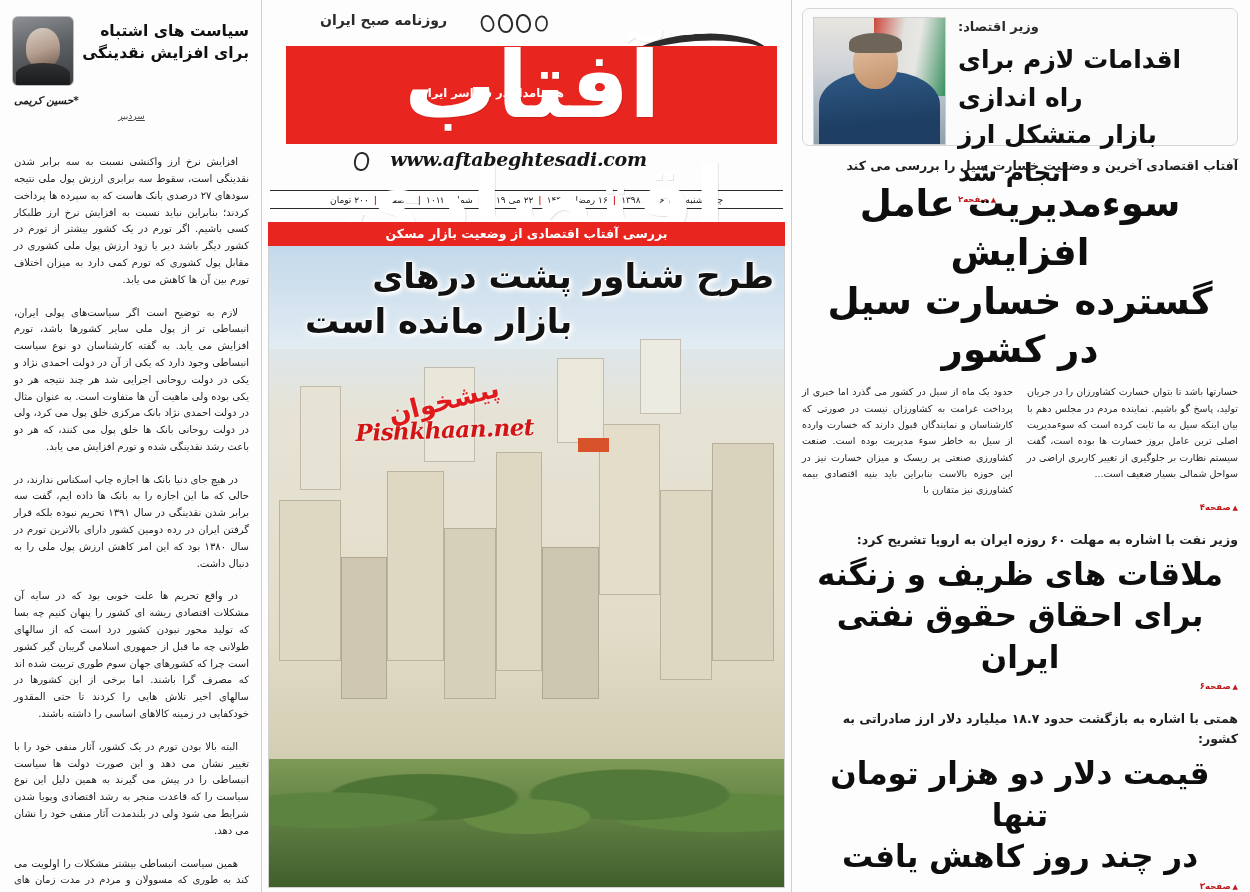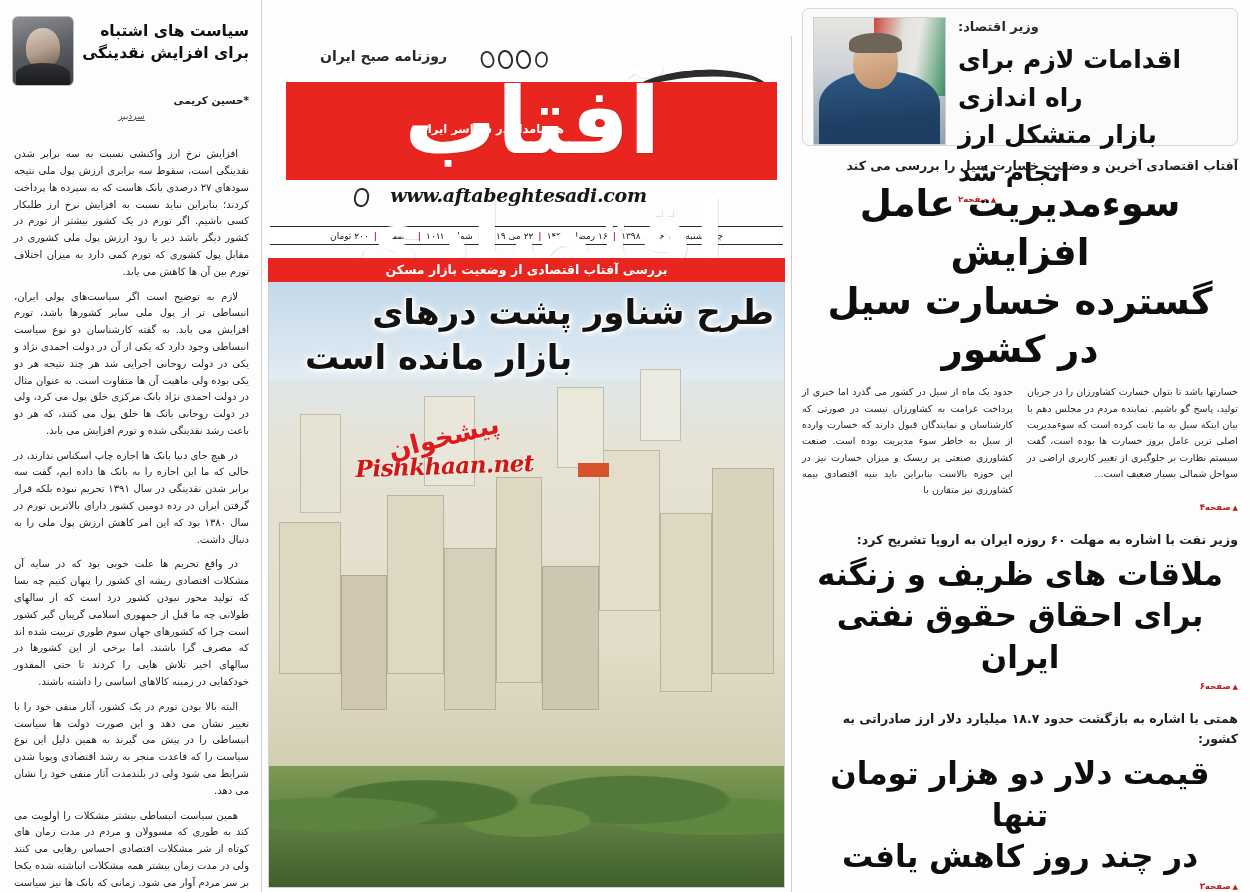--- a/index.html
+++ b/index.html
@@ -49,41 +49,40 @@
     border-radius:48% 48% 44% 44%;
     background: linear-gradient(160deg,#d9cfc6 0%,#b49d8d 55%,#6d5a4e 100%);
   }
   .ed-avatar::after {
     content:""; position:absolute; left:50%; bottom:0;
     width:54px; height:22px; transform:translateX(-50%);
     border-radius:50% 50% 0 0;
     background: linear-gradient(180deg,#2f3134,#1a1b1d);
   }
   .ed-byline {
-    text-align: right; font-size: 10.5px; color: #222;
-    font-weight: bold; margin-top: 7px; line-height: 1.5;
+    text-align: left; font-size: 10.5px; color: #222;
+    font-weight: bold; margin-top: 7px; line-height: 1.5; font-style: italic;
   }
   .ed-role { text-align:center; font-size: 9px; color:#444; line-height:1.6;text-decoration:underline; }
   .ed-rule { height:1px; background:#b9b9b9; margin:8px 2px 7px; }
   .ed-body { text-align: justify; }
   .ed-body p {
-    margin: 8px 0 6px 0;
+    margin: 16px 0 6px 0;
     font-size: 10px; line-height: 1.68;
     color: #1c1c1c; text-align: justify;
     text-indent: 11px;
   }
 
   
   .col-center {
     width: 530px; flex: 0 0 530px; order: 2;
     border-right: 1px solid #cfcfcf;
     background: #fdfdfd;
     display:flex; flex-direction:column;
     padding: 0 6px 4px 6px;
-    margin-top: 36px;
   }
   .masthead {
     position: relative; height: 190px; padding: 6px 6px 0 6px;
   }
   .mast-kicker {
     position:absolute; top: 12px; left: 52px;
     font-size: 14px; font-weight: bold; color:#2a2a2a;
     letter-spacing: 0.5px;
     text-shadow: 0 0 1px #fff;
   }

